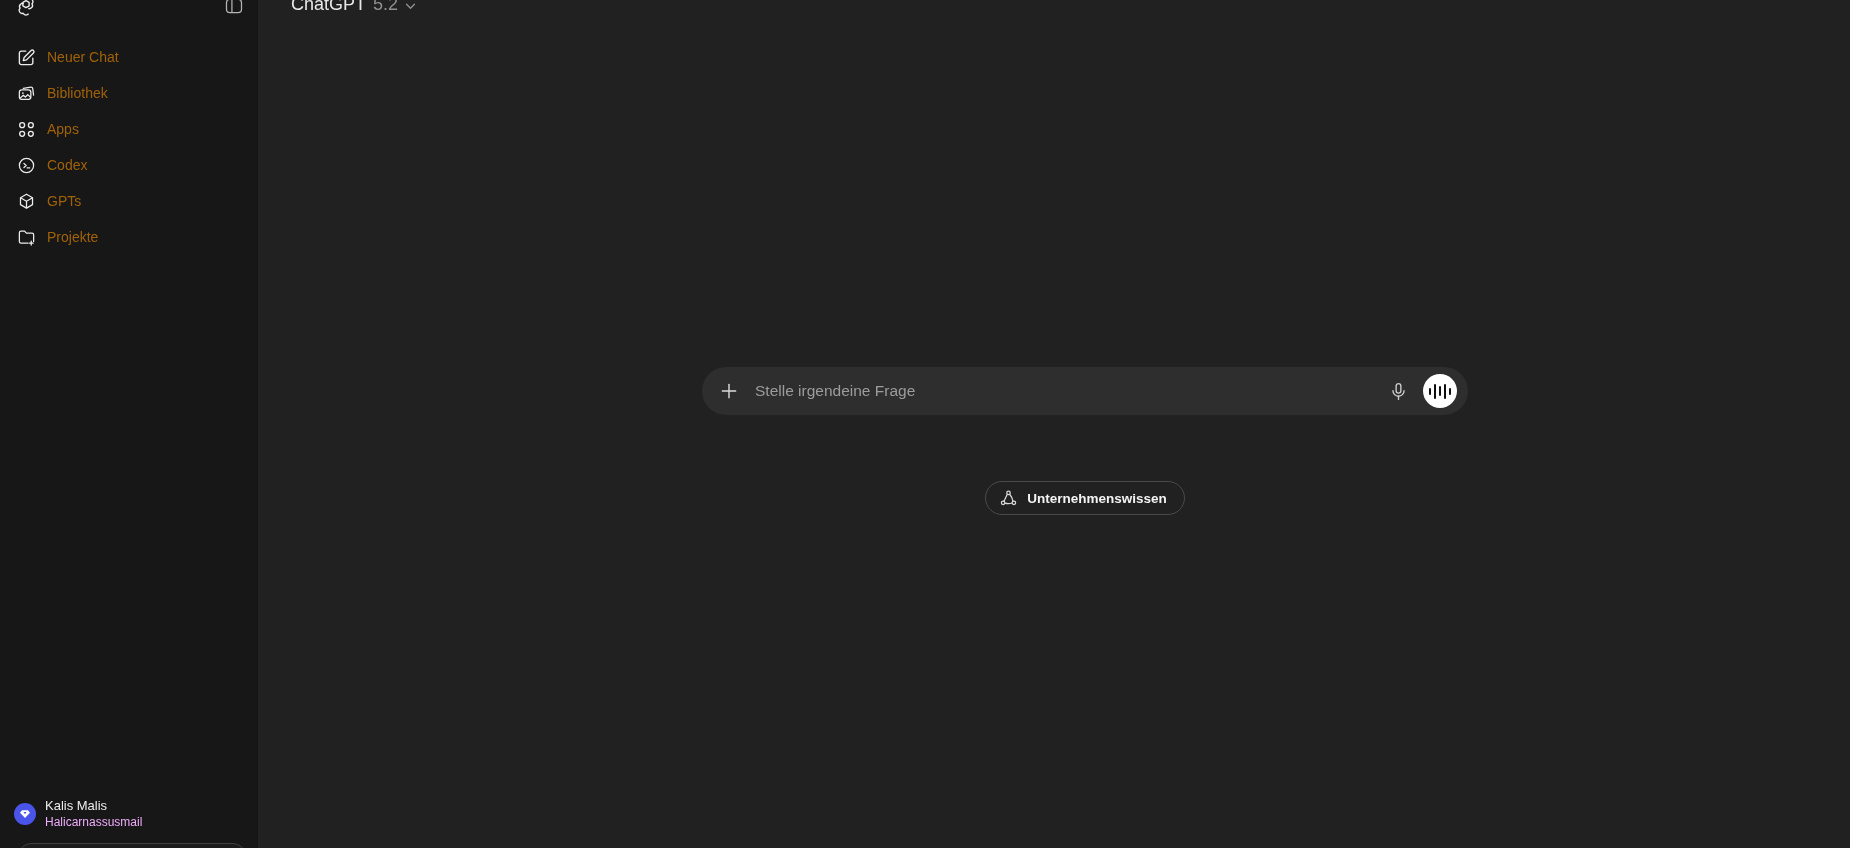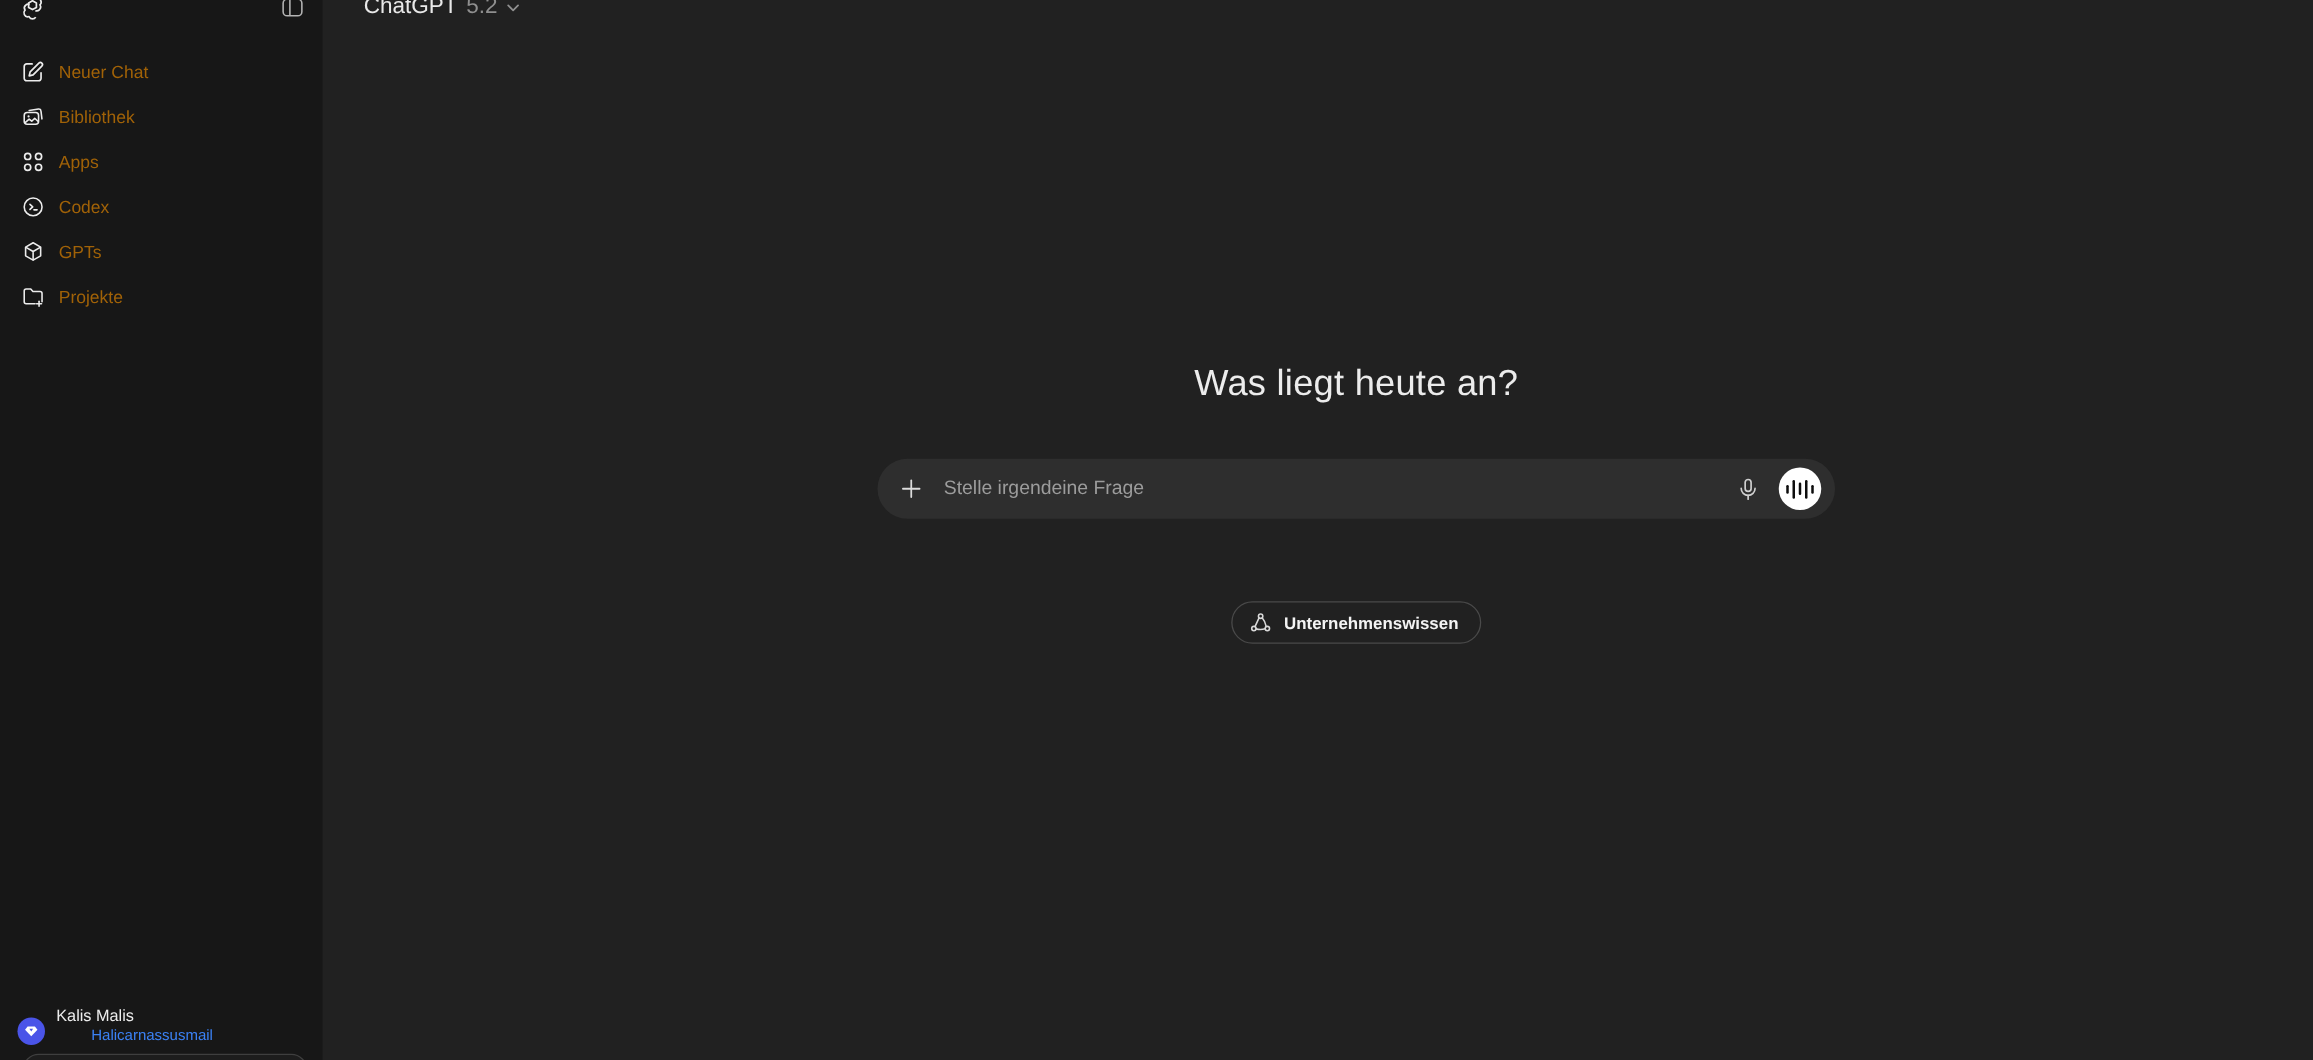--- a/index.html
+++ b/index.html
@@ -9,25 +9,25 @@
 
   
   .sidebar { position:absolute; left:0; top:0; width:258px; height:848px; background:#171717; }
   .sb-logo { position:absolute; left:15px; top:-5px; width:22px; height:22px; color:#ececec; }
   .sb-toggle { position:absolute; left:224px; top:-4px; width:20px; height:20px; color:#b4b4b4; cursor:pointer; }
   .sb-nav { position:absolute; top:39px; left:0; width:258px; }
   .sb-item { display:flex; align-items:center; height:36px; padding-left:16px; gap:11px; color:#a16207; font-size:14px; cursor:pointer; border-radius:8px; }
   .sb-item .ic { width:20px; height:20px; flex:0 0 20px; color:#ececec; display:flex; align-items:center; justify-content:center; }
   svg { display:block; }
 
-  .sb-user { position:absolute; left:0; top:792px; width:258px; height:44px; display:flex; align-items:flex-end; padding-left:14px; gap:9px; cursor:pointer; }
+  .sb-user { position:absolute; left:0; top:792px; width:258px; height:44px; display:flex; align-items:center; padding-left:14px; gap:9px; cursor:pointer; }
   .avatar { width:22px; height:22px; border-radius:50%; background:#4a54e8; display:flex; align-items:center; justify-content:center; flex:0 0 22px; }
   .sb-user-texts { display:flex; flex-direction:column; line-height:1.25; }
   .sb-user-name { font-size:13px; color:#ececec; }
-  .sb-user-sub { font-size:12px; color:#3b82f6;margin-left:28px; }
+  .sb-user-sub { font-size:12px; color:#f0abfc; }
   .sb-bottom-pill { position:absolute; left:18px; top:843px; width:228px; height:26px; border:1px solid #3f3f3f; border-radius:14px; background:#1d1d1d; cursor:pointer; }
 
   
   .model-switcher { position:absolute; left:291px; top:-6px; display:flex; align-items:center; gap:7px; font-size:18px; cursor:pointer; }
   .model-brand { color:#e8e8e8; }
   .model-version { color:#8f8f8f; }
   .model-chevron { color:#8f8f8f; margin-top:3px; }
 
   .hero-heading { position:absolute; left:702px; top:291px; width:766px; text-align:center; font-size:29px; font-weight:500; color:#ececec; letter-spacing:.2px; }
 
@@ -156,21 +156,20 @@
   <div class="model-switcher">
     <span class="model-brand">ChatGPT</span>
     <span class="model-version">5.2</span>
     <span class="model-chevron">
       <svg viewBox="0 0 12 8" width="11" height="7" fill="none" stroke="currentColor" stroke-width="1.6" stroke-linecap="round" stroke-linejoin="round">
         <polyline points="1.5,1.5 6,6 10.5,1.5"></polyline>
       </svg>
     </span>
   </div>
 
-  <div class="hero-heading">Was liegt heute an?</div>
 
   <div class="composer">
     <span class="composer-plus">
       <svg viewBox="0 0 24 24" width="20" height="20" fill="none" stroke="currentColor" stroke-width="1.7" stroke-linecap="round">
         <line x1="12" y1="4" x2="12" y2="20"></line>
         <line x1="4" y1="12" x2="20" y2="12"></line>
       </svg>
     </span>
     <input class="composer-input" type="text" placeholder="Stelle irgendeine Frage" style="">
     <span class="composer-mic">

